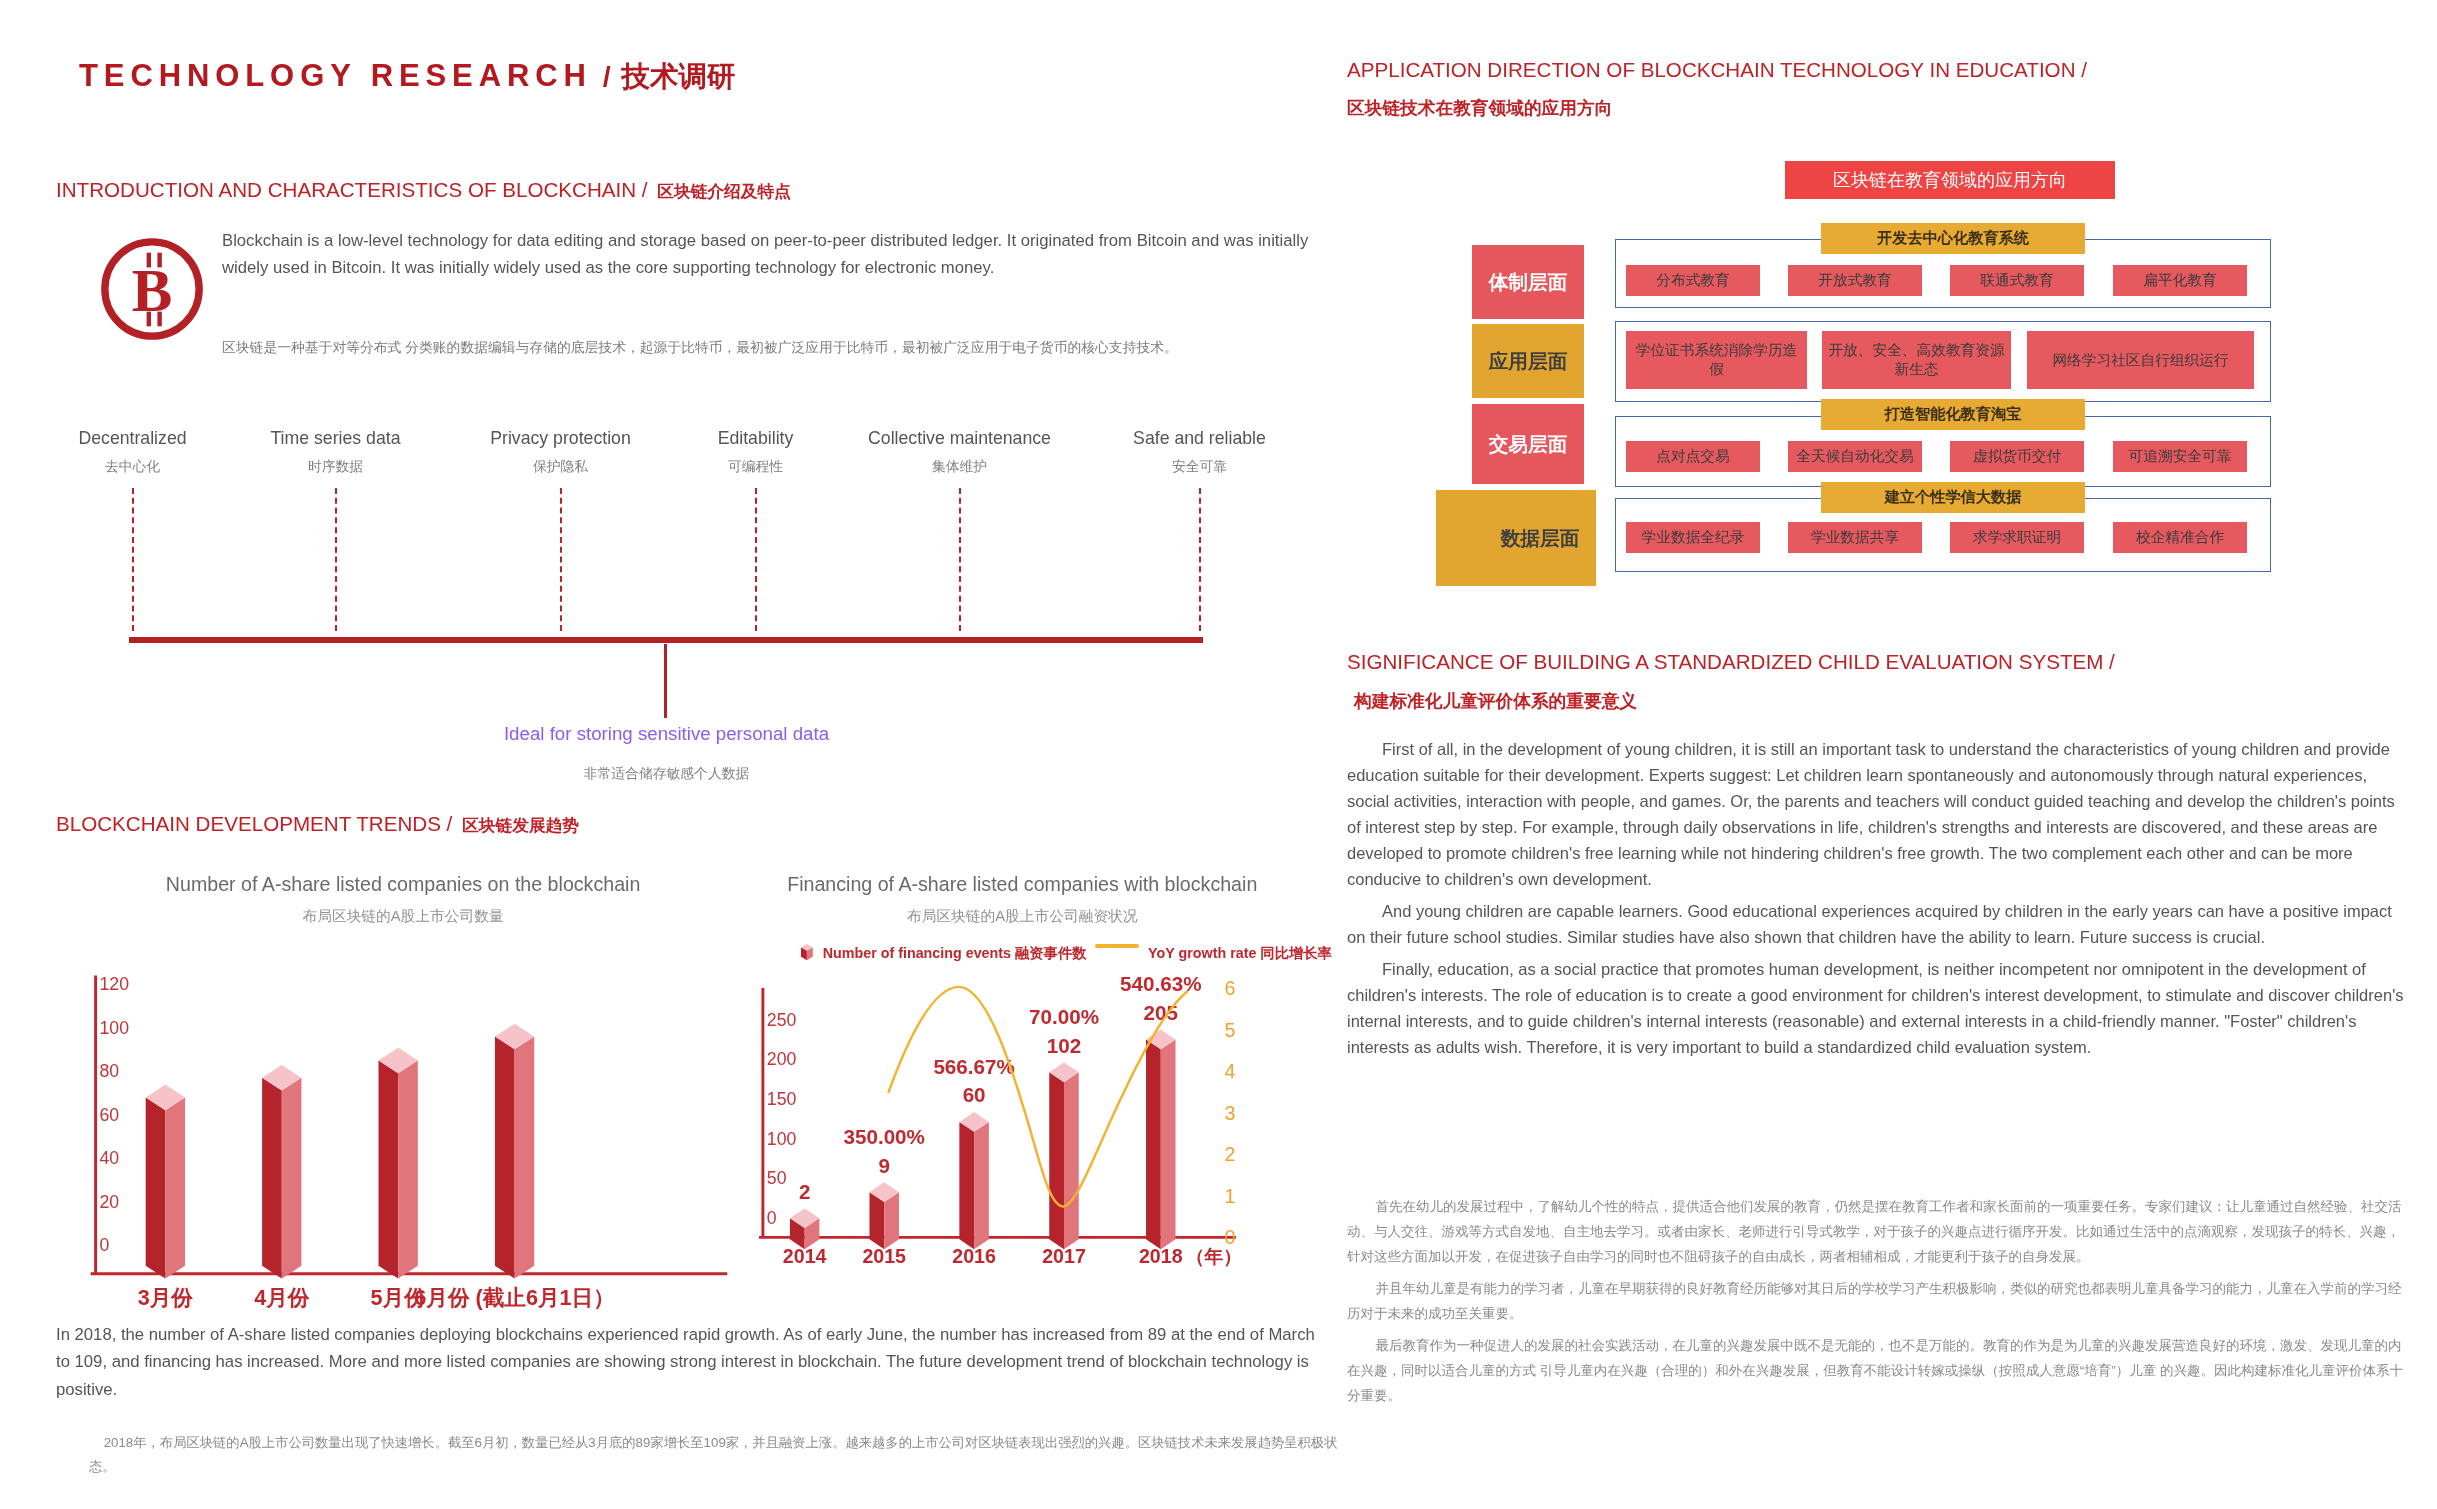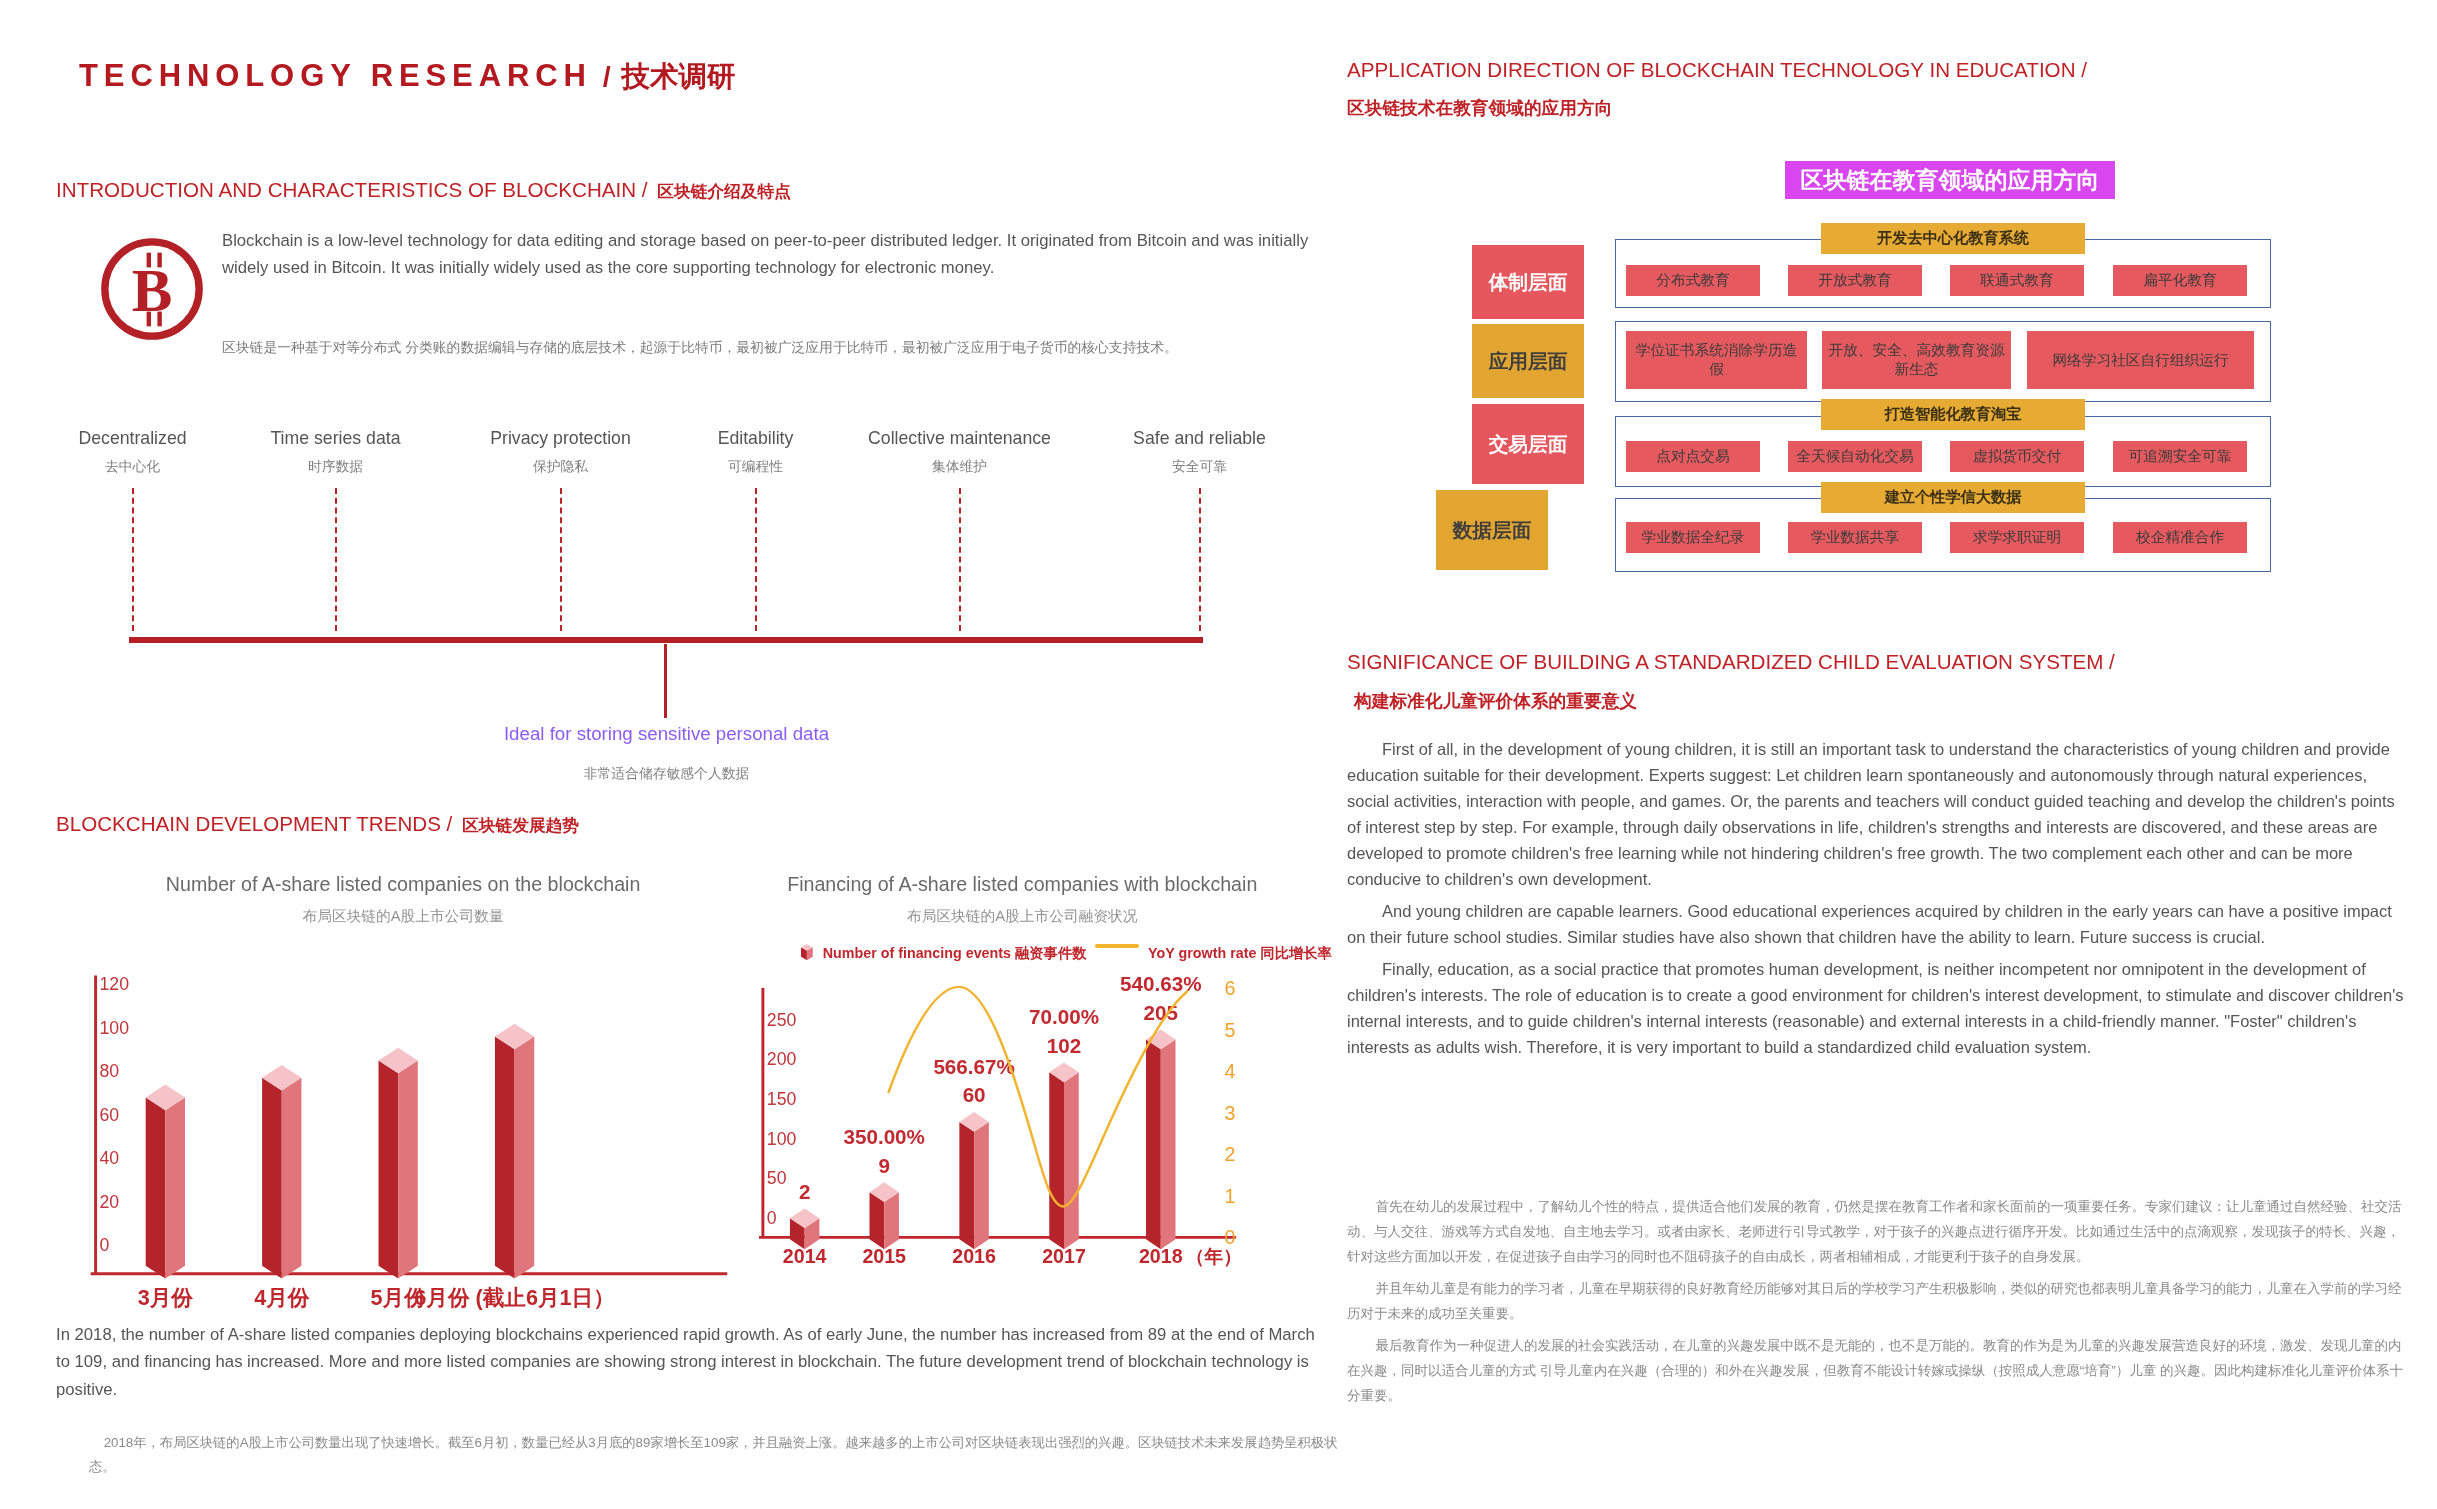--- a/index.html
+++ b/index.html
@@ -30,21 +30,21 @@
   
   .body-en{font-size:16.7px;line-height:1.64;color:#555;}
   .body-zh{font-size:13.3px;line-height:1.8;color:#8a8a8a;margin-left:33px;}
   .sig-en p{margin:0 0 5.9px;text-indent:35px;font-size:16.5px;line-height:1.58;color:#555;}
   .sig-zh p{margin:0 0 6.9px;text-indent:28.5px;font-size:13.5px;line-height:1.85;color:#8a8a8a;}
   
   .legend{display:flex;align-items:flex-start;justify-content:center;gap:8.8px;}
   .legend .lab{font-size:14.3px;font-weight:700;color:#c0272d;}
   .legend .lineicon{width:44px;height:4.4px;background:#f2b32e;border-radius:2.5px;}
   
-  .banner{background:#d946ef;color:#fff;font-size:23px;font-weight:700;
+  .banner{background:#ef4444;color:#fff;font-size:18px;font-weight:400;
           display:flex;align-items:center;justify-content:center;}
   .dg-label{display:flex;align-items:center;justify-content:center;
             font-size:19.7px;font-weight:700;}
   .dg-label.red{background:#e6575d;color:#fff;}
   .dg-label.yellow{background:#e2a52f;color:#3f3f3f;}
   .dg-panel{background:#fff;border:1.5px solid #4967a5;}
   .dg-header{background:#e7ab33;color:#3b2f15;font-size:15.2px;font-weight:700;
              display:flex;align-items:center;justify-content:center;}
   .dg-item{background:#e65a5f;color:#3b3b3b;font-size:14.7px;
            display:flex;align-items:center;justify-content:center;text-align:center;
@@ -249,19 +249,19 @@
 <div class="abs dg-item" style="left: 1822px; top: 331px; width: 189px; height: 58px;">开放、安全、高效教育资源新生态</div>
 <div class="abs dg-item" style="left: 2027px; top: 331px; width: 227px; height: 58px;">网络学习社区自行组织运行</div>
 <div class="abs dg-panel" style="left: 1615px; top: 416px; width: 654px; height: 69px;"></div>
 <div class="abs dg-label red" style="left: 1472px; top: 404px; width: 112px; height: 80px;">交易层面</div>
 <div class="abs dg-header" style="left: 1821px; top: 399px; width: 264px; height: 31px;">打造智能化教育淘宝</div>
 <div class="abs dg-item" style="left: 1626px; top: 441px; width: 134px; height: 31px;">点对点交易</div>
 <div class="abs dg-item" style="left: 1788px; top: 441px; width: 134px; height: 31px;">全天候自动化交易</div>
 <div class="abs dg-item" style="left: 1950px; top: 441px; width: 134px; height: 31px;">虚拟货币交付</div>
 <div class="abs dg-item" style="left: 2113px; top: 441px; width: 134px; height: 31px;">可追溯安全可靠</div>
 <div class="abs dg-panel" style="left: 1615px; top: 498px; width: 654px; height: 72px;"></div>
-<div class="abs dg-label yellow" style="left: 1436px; top: 490px; width: 112px; height: 80px;">数据层面</div>
+<div class="abs dg-label yellow" style="left: 1436px; top: 490px; width: 112px; height: 96px; padding-left: 48px;">数据层面</div>
 <div class="abs dg-header" style="left: 1821px; top: 482px; width: 264px; height: 31px;">建立个性学信大数据</div>
 <div class="abs dg-item" style="left: 1626px; top: 522px; width: 134px; height: 31px;">学业数据全纪录</div>
 <div class="abs dg-item" style="left: 1788px; top: 522px; width: 134px; height: 31px;">学业数据共享</div>
 <div class="abs dg-item" style="left: 1950px; top: 522px; width: 134px; height: 31px;">求学求职证明</div>
 <div class="abs dg-item" style="left: 2113px; top: 522px; width: 134px; height: 31px;">校企精准合作</div>
 
 
 </body></html>

